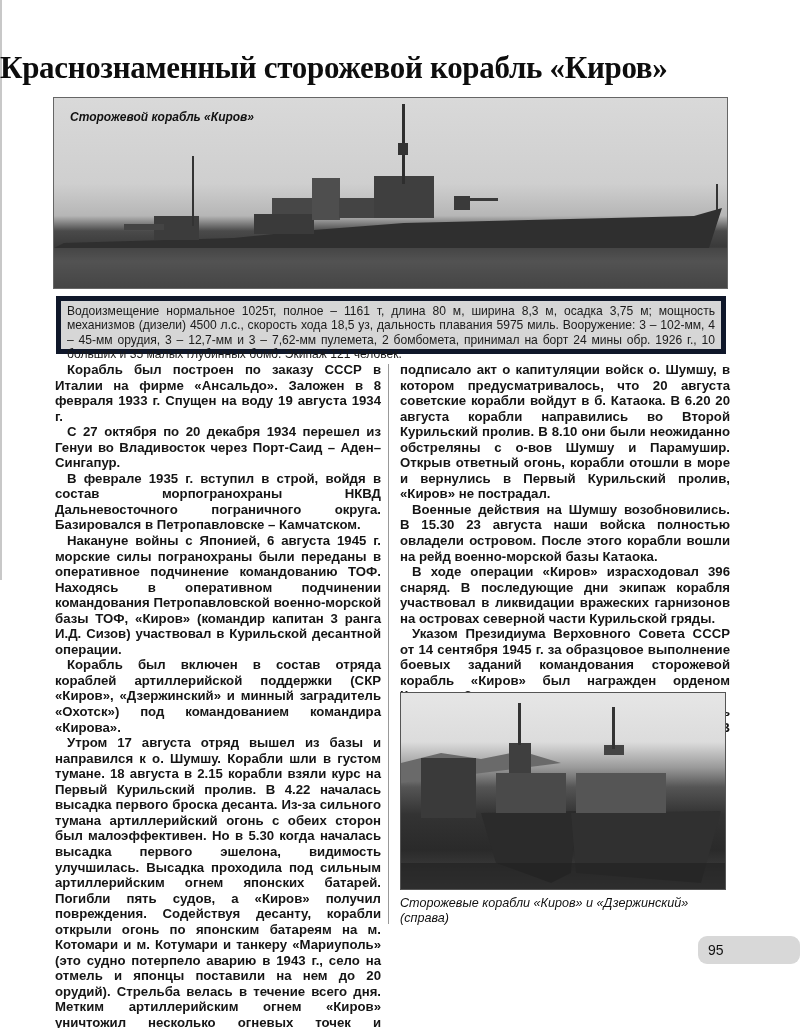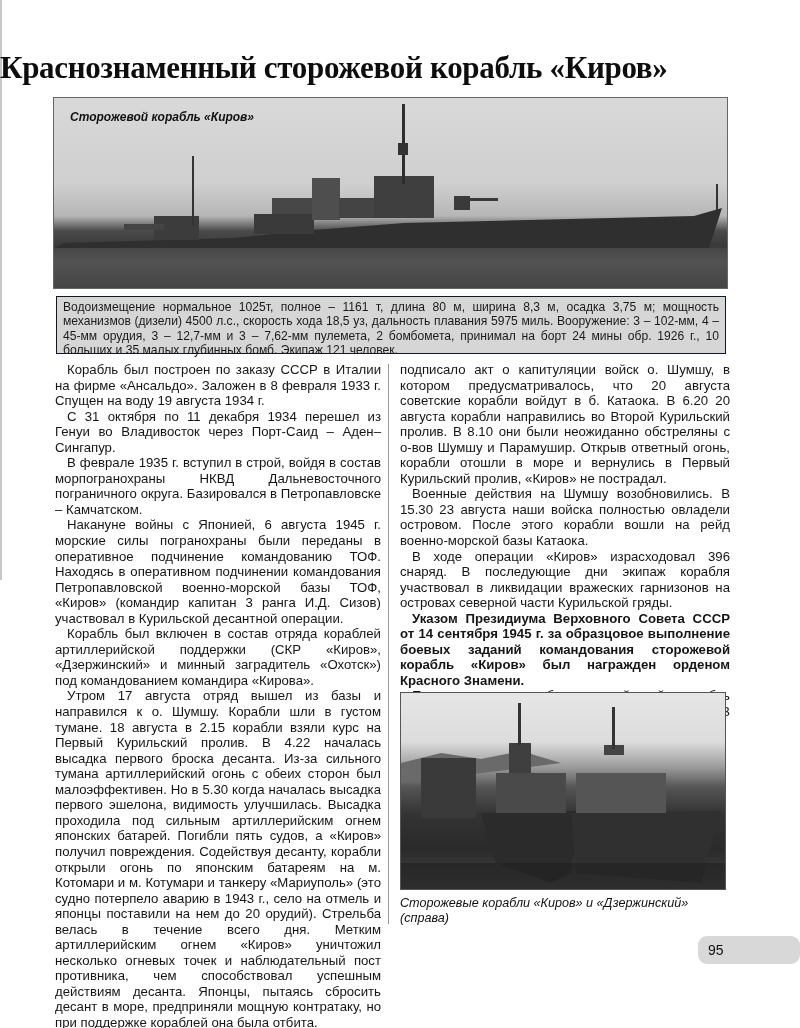--- a/index.html
+++ b/index.html
@@ -2,25 +2,25 @@
 <html><head>
 <meta charset="utf-8">
 <style>
   html, body { margin: 0; padding: 0; background: #ffffff; }
   body { width: 800px; height: 1028px; position: relative; overflow: hidden; font-family: "Liberation Sans", sans-serif; color: #111; }
   .left-rule { position: absolute; left: 0; top: 0; width: 2px; height: 580px; background: #c8c8c8; }
   .title { position: absolute; left: 0; top: 50px; width: 800px; font-family: "Liberation Serif", serif; font-weight: bold; font-size: 31px; letter-spacing: -0.3px; color: #0d0d0d; }
   .photo-top { position: absolute; left: 53px; top: 97px; width: 673px; height: 190px; border: 1px solid #666; overflow: hidden;
     background: linear-gradient(to bottom, #d9d9d9 0%, #cfcfcf 45%, #b6b6b6 62%, #4a4a4a 70%, #3a3a3a 78%, #5e5e5e 86%, #3d3d3d 100%); }
   .photo-caption-top { position: absolute; left: 16px; top: 12px; font-size: 12px; font-weight: bold; font-style: italic; color: #111; }
-  .spec-box { position: absolute; left: 56px; top: 296px; width: 670px; height: 58px; background: #d6d6d6; border: 1px solid #0f172a; padding: 3px 6px; box-sizing: border-box; font-size: 12.1px; line-height: 14.3px; color: #1a1a1a; text-align: justify; }
+  .spec-box { position: absolute; left: 56px; top: 296px; width: 670px; height: 58px; background: #d6d6d6; border: 5px solid #0f172a; padding: 3px 6px; box-sizing: border-box; font-size: 12.1px; line-height: 14.3px; color: #1a1a1a; text-align: justify; }
   .col { position: absolute; top: 362px; font-size: 13.2px; line-height: 15.55px; text-align: justify; color: #151515; }
   .col-left { left: 55px; width: 326px; }
   .col-right { left: 400px; width: 330px; }
-  .col p { margin: 0; text-indent: 12px; hyphens: auto; }
+  .col p { margin: 0; text-indent: 12px; hyphens: auto; font-weight: bold; }
   .col p.bold { font-weight: bold; }
   .col-divider { position: absolute; left: 388px; top: 364px; width: 1px; height: 560px; background: #999; }
   .photo-bottom { position: absolute; left: 400px; top: 692px; width: 324px; height: 196px; border: 1px solid #555; overflow: hidden;
     background: linear-gradient(to bottom, #e6e6e6 0%, #dcdcdc 25%, #9a9a9a 38%, #555 48%, #333 62%, #2a2a2a 80%, #4a4a4a 100%); }
   .caption-bottom { position: absolute; left: 400px; top: 896px; width: 320px; font-size: 12.6px; line-height: 15px; font-weight: normal; font-style: italic; color: #111; }
   .page-num { position: absolute; left: 698px; top: 936px; width: 102px; height: 28px; background: #d8d8d8; font-size: 14px; line-height: 28px; padding-left: 10px; box-sizing: border-box; color: #111; border-radius: 9px; }
   svg { display: block; }
 </style>
 </head>
 <body>
@@ -57,21 +57,21 @@
 
     <rect x="0" y="150" width="673" height="40" fill="#4b4b4b" opacity="0.6"></rect>
   </svg>
   <div class="photo-caption-top">Сторожевой корабль «Киров»</div>
 </div>
 
 <div class="spec-box">Водоизмещение нормальное 1025т, полное – 1161 т, длина 80 м, ширина 8,3 м, осадка 3,75 м; мощность механизмов (дизели) 4500 л.с., скорость хода 18,5 уз, дальность плавания 5975 миль. Вооружение: 3 – 102-мм, 4 – 45-мм орудия, 3 – 12,7-мм и 3 – 7,62-мм пулемета, 2 бомбомета, принимал на борт 24 мины обр. 1926 г., 10 больших и 35 малых глубинных бомб. Экипаж 121 человек.</div>
 
 <div class="col col-left">
   <p>Корабль был построен по заказу СССР в Италии на фирме «Ансальдо». Заложен в 8 февраля 1933 г. Спущен на воду 19 августа 1934 г.</p>
-  <p>С 31 октября по 11 декабря 1934 перешел из Генуи во Владивосток через Порт-Саид – Аден– Сингапур.</p>
+  <p>С 27 октября по 20 декабря 1934 перешел из Генуи во Владивосток через Порт-Саид – Аден– Сингапур.</p>
   <p>В феврале 1935 г. вступил в строй, войдя в состав морпогранохраны НКВД Дальневосточного пограничного округа. Базировался в Петропавловске – Камчатском.</p>
   <p>Накануне войны с Японией, 6 августа 1945 г. морские силы погранохраны были переданы в оперативное подчинение командованию ТОФ. Находясь в оперативном подчинении командования Петропавловской военно-морской базы ТОФ, «Киров» (командир капитан 3 ранга И.Д. Сизов) участвовал в Курильской десантной операции.</p>
   <p>Корабль был включен в состав отряда кораблей артиллерийской поддержки (СКР «Киров», «Дзержинский» и минный заградитель «Охотск») под командованием командира «Кирова».</p>
   <p>Утром 17 августа отряд вышел из базы и направился к о. Шумшу. Корабли шли в густом тумане. 18 августа в 2.15 корабли взяли курс на Первый Курильский пролив. В 4.22 началась высадка первого броска десанта. Из-за сильного тумана артиллерийский огонь с обеих сторон был малоэффективен. Но в 5.30 когда началась высадка первого эшелона, видимость улучшилась. Высадка проходила под сильным артиллерийским огнем японских батарей. Погибли пять судов, а «Киров» получил повреждения. Содействуя десанту, корабли открыли огонь по японским батареям на м. Котомари и м. Котумари и танкеру «Мариуполь» (это судно потерпело аварию в 1943 г., село на отмель и японцы поставили на нем до 20 орудий). Стрельба велась в течение всего дня. Метким артиллерийским огнем «Киров» уничтожил несколько огневых точек и наблюдательный пост противника, чем способствовал успешным действиям десанта. Японцы, пытаясь сбросить десант в море, предприняли мощную контратаку, но при поддержке кораблей она была отбита.</p>
 
 </div>
 
 <div class="col-divider"></div>
 
 <div class="col col-right">

